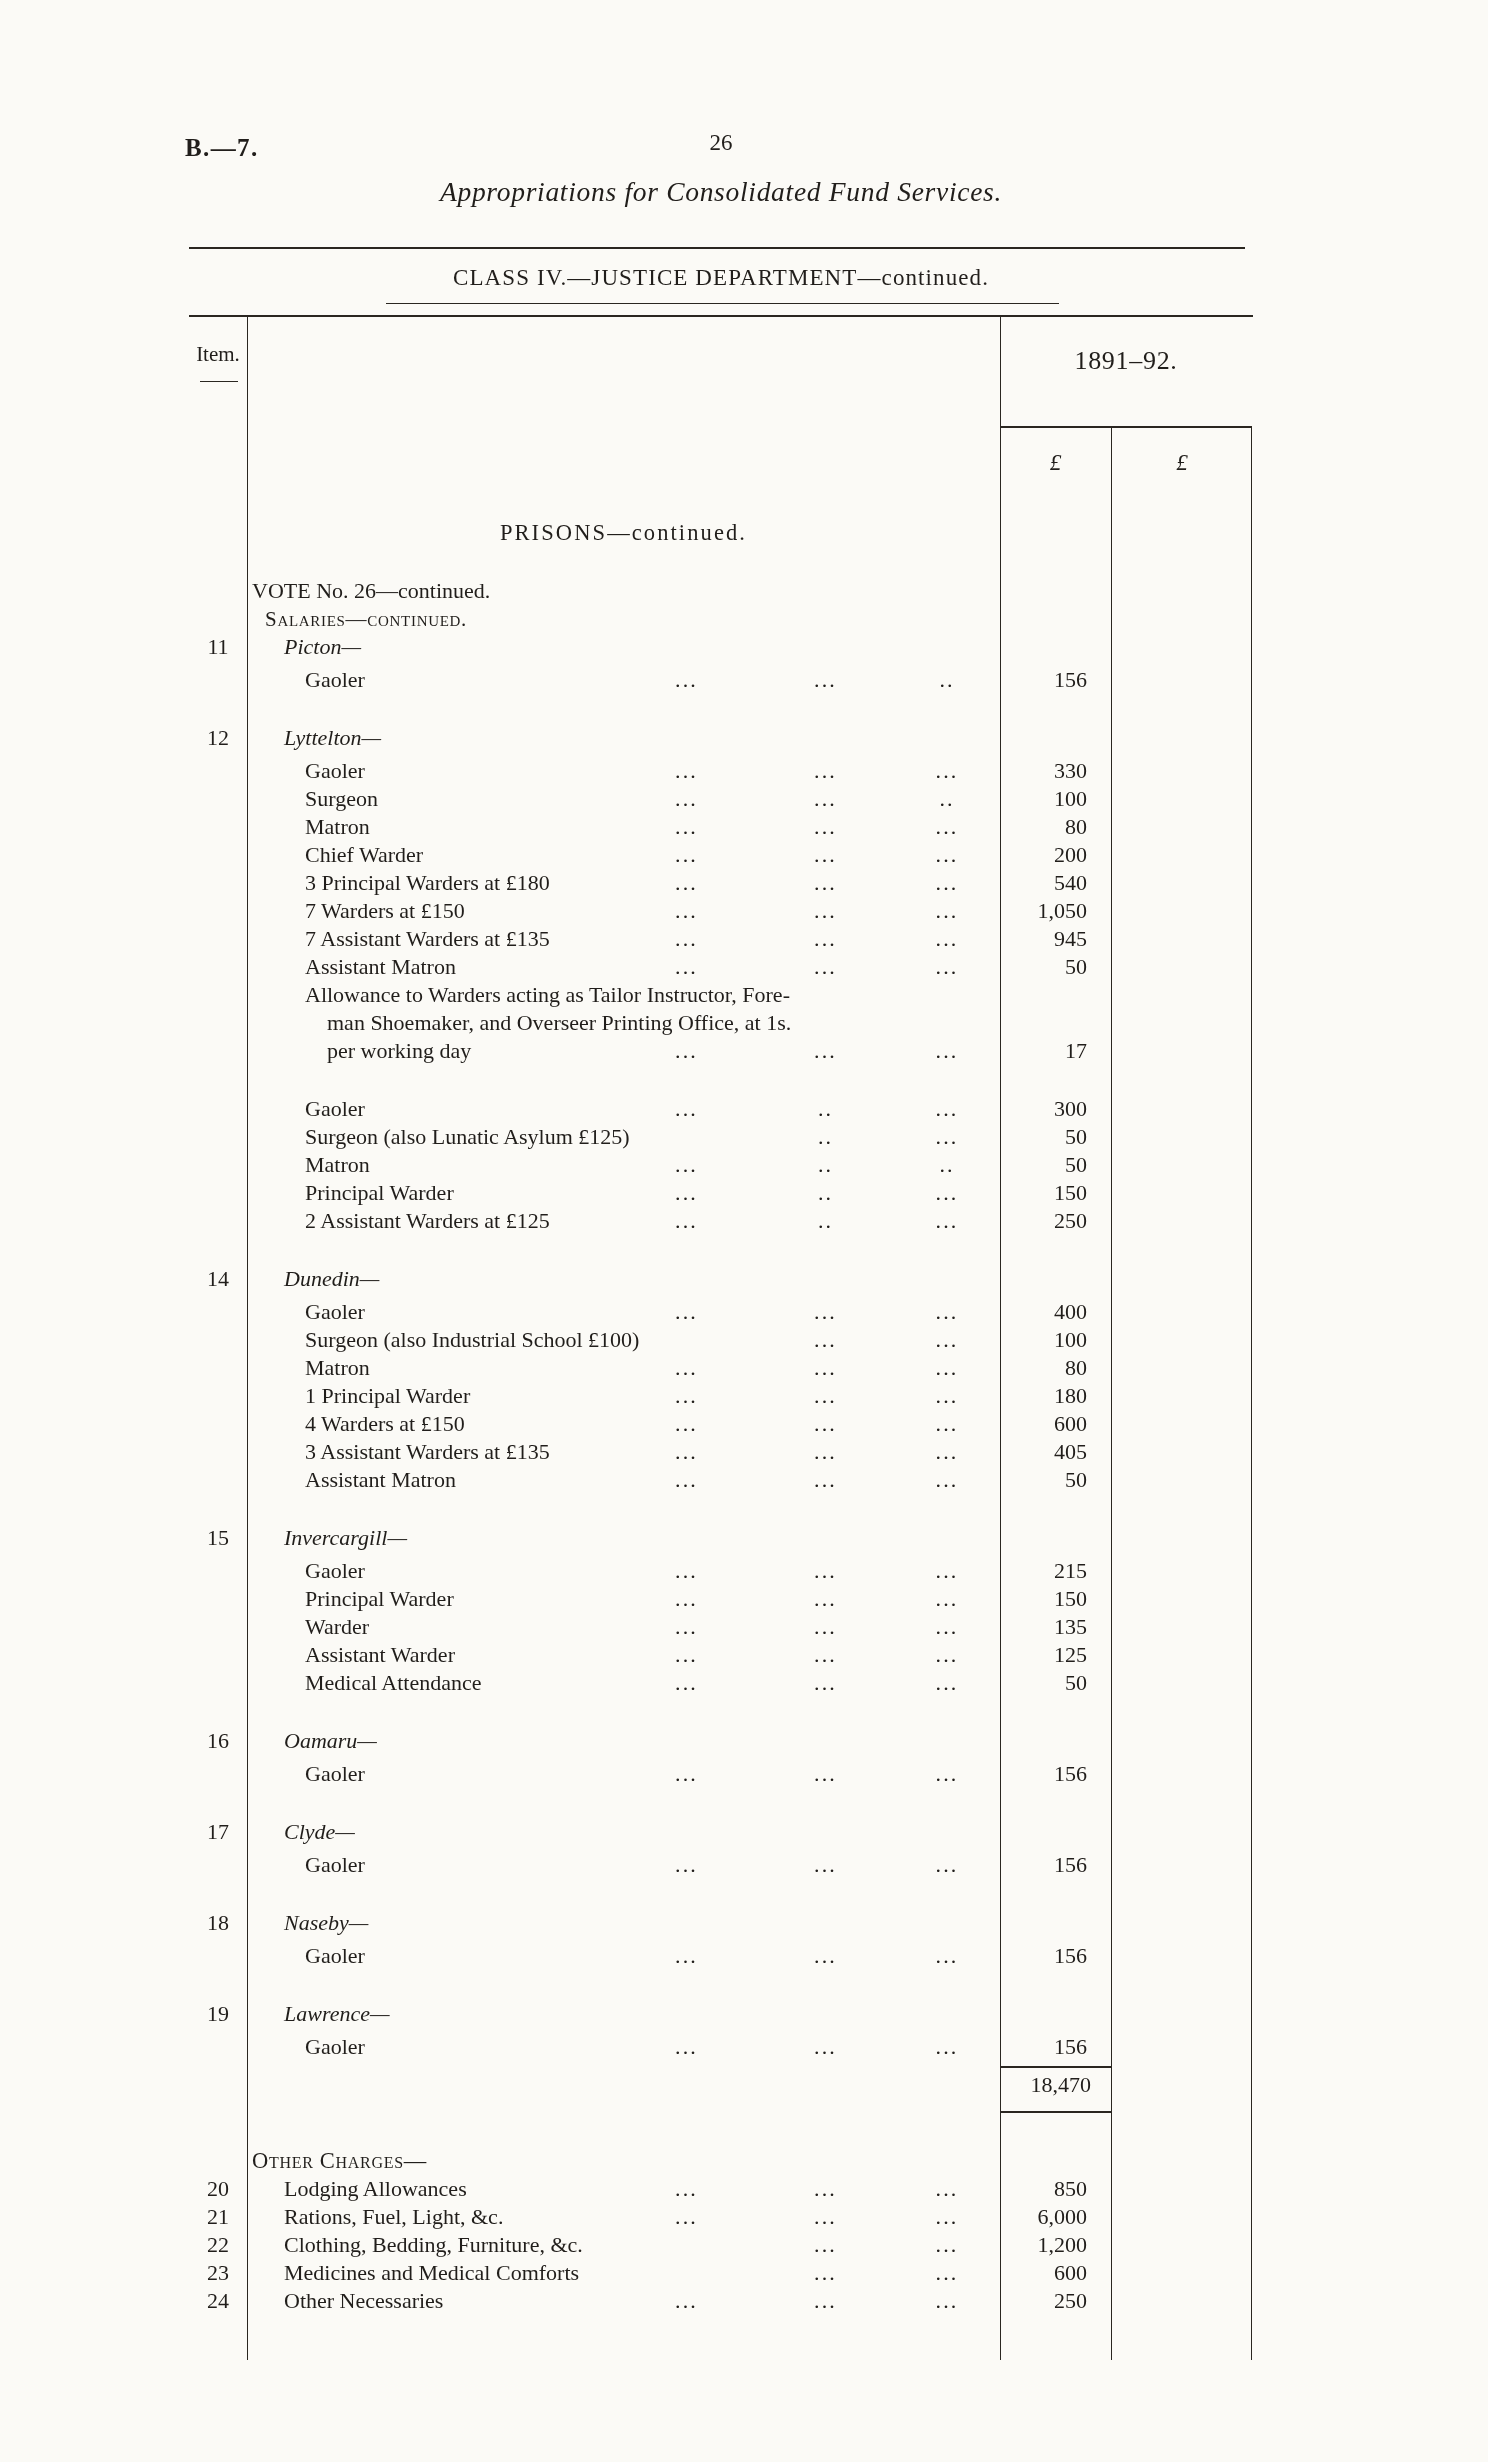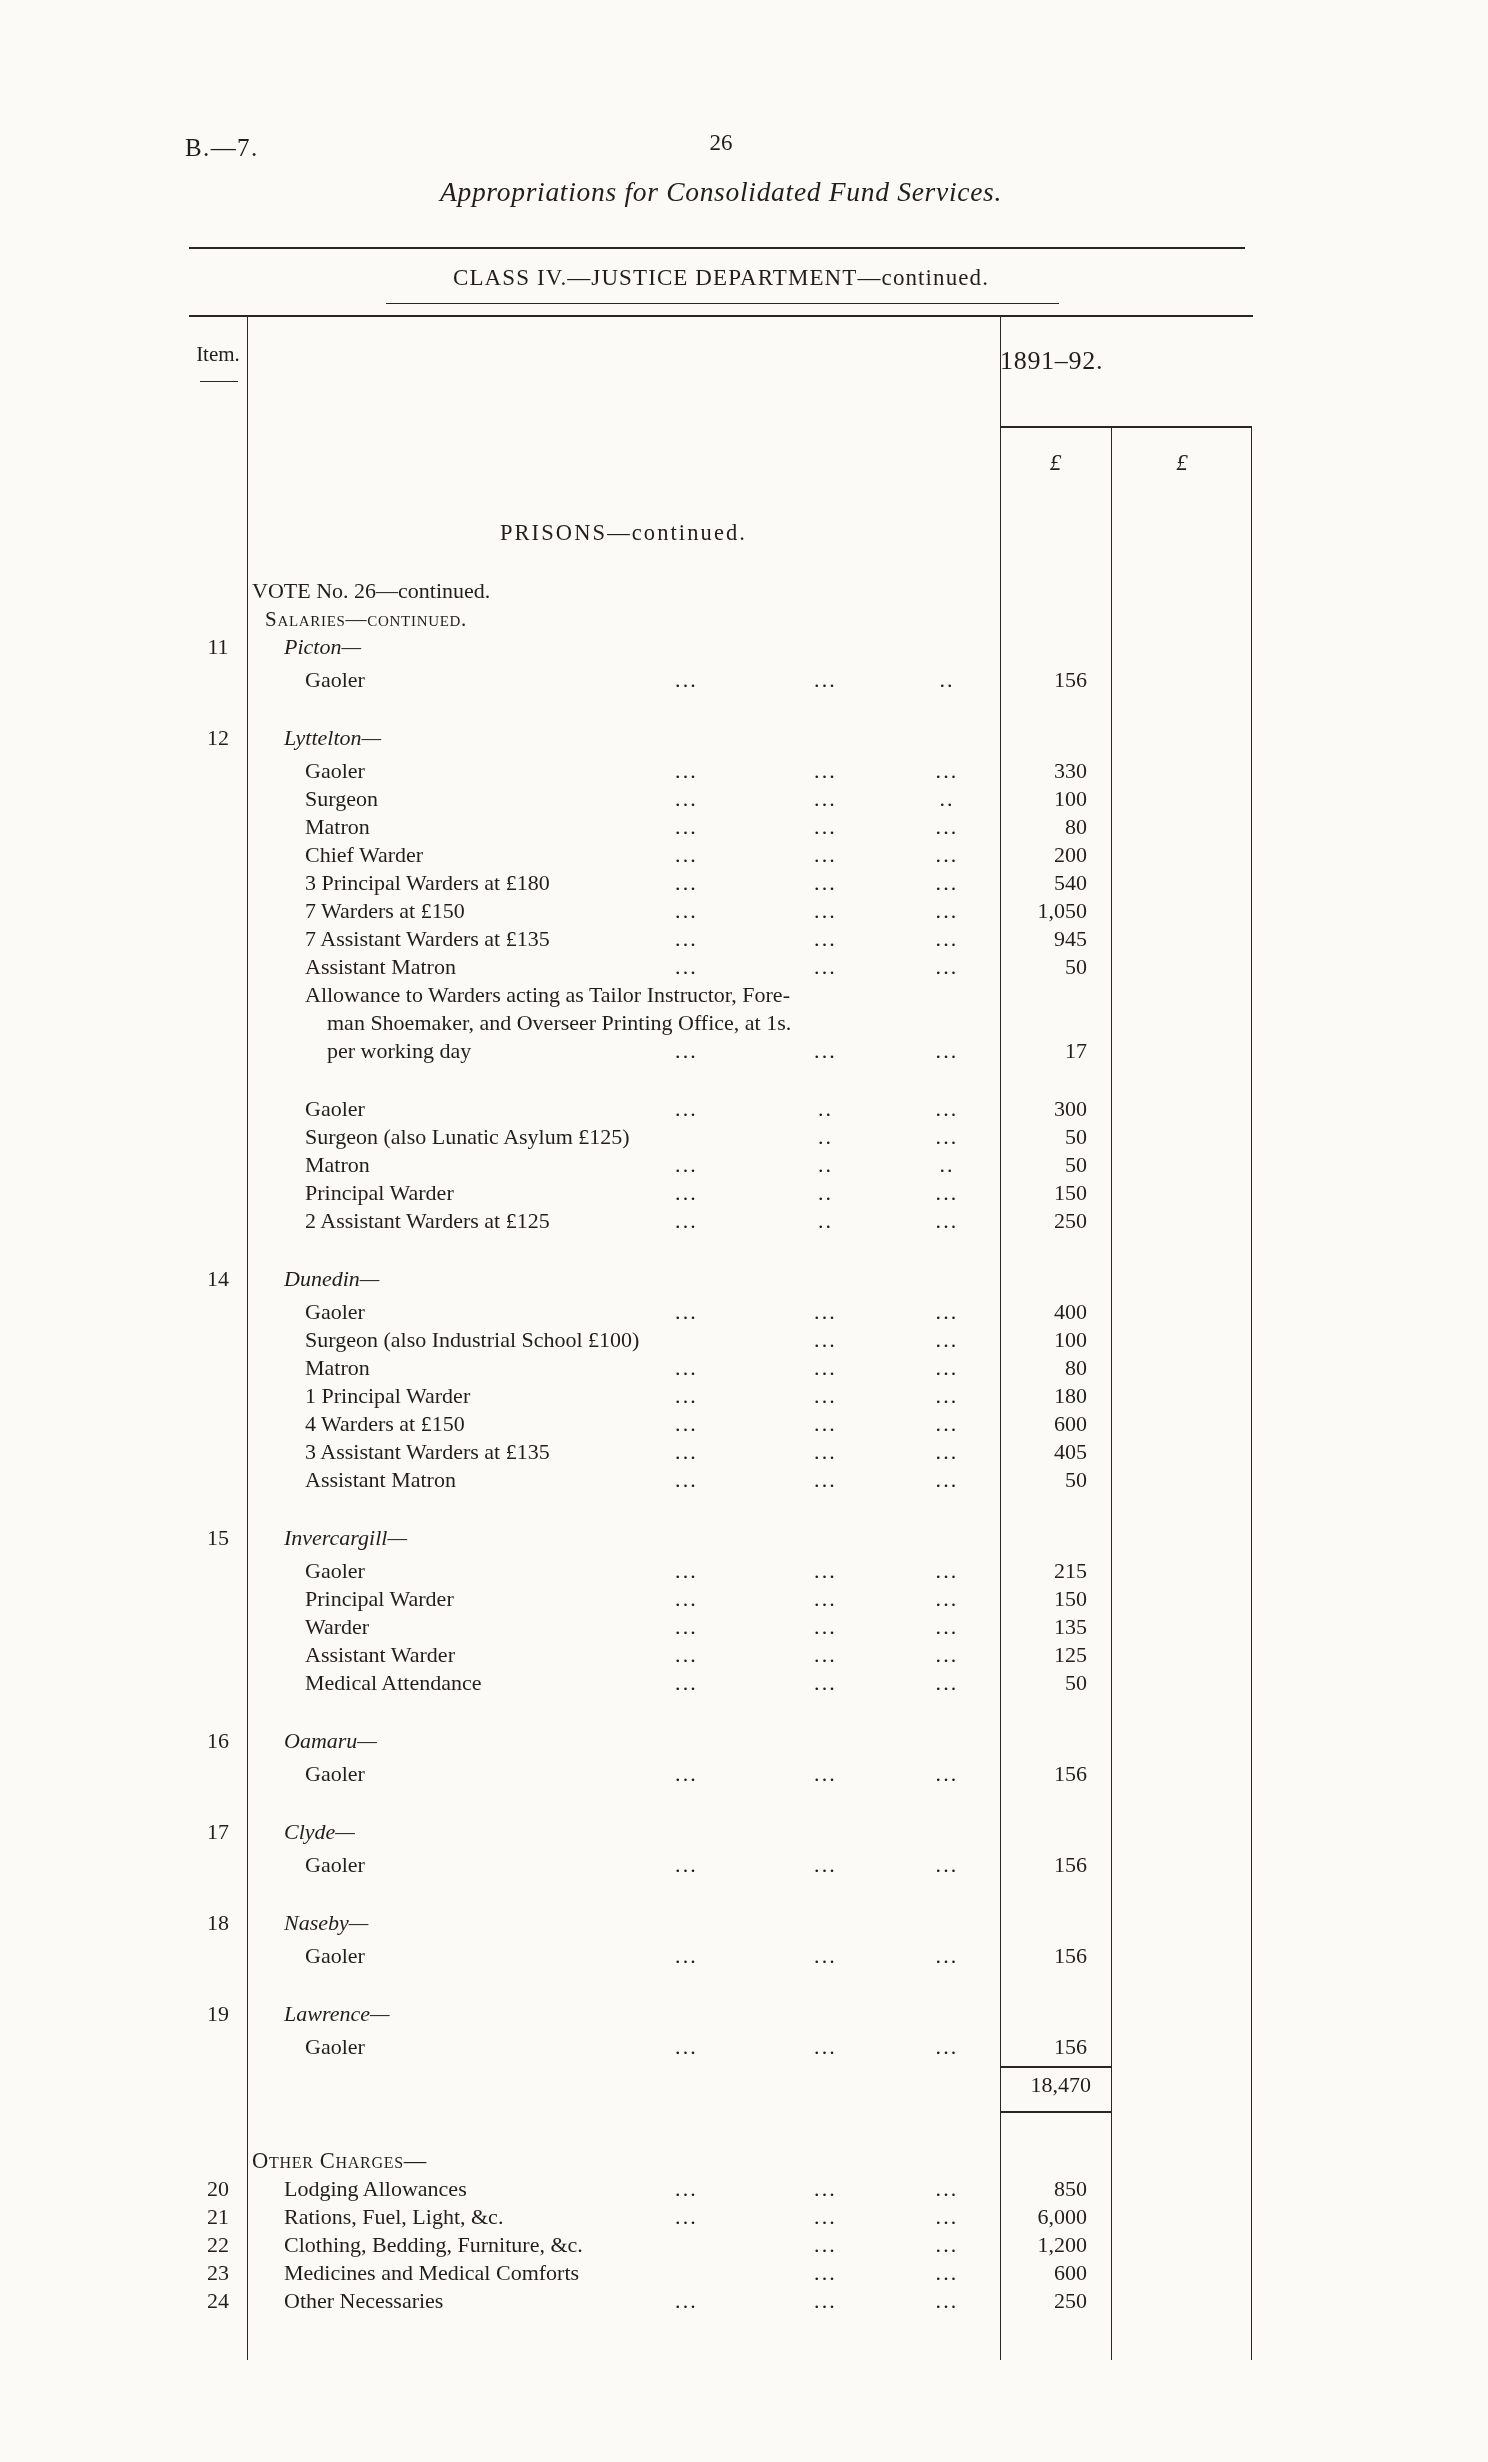--- a/index.html
+++ b/index.html
@@ -8,42 +8,42 @@
     position:relative;
     width:1489px; height:2462px;
     background:#fbfaf6;
     color:#211e1b;
     font-family:"Liberation Serif","DejaVu Serif",serif;
     overflow:hidden;
   }
   .rule { position:absolute; background:#2a2620; }
 
   
-  .doc-ref   { position:absolute; left:185px; top:134px; font-size:25px; font-weight:400; letter-spacing:1.4px; }
+  .doc-ref   { position:absolute; left:185px; top:134px; font-size:25px; font-weight:700; letter-spacing:1.4px; }
   .page-num  { position:absolute; left:189px; top:130px; width:1064px; text-align:center; font-size:23px; }
   .doc-title { position:absolute; left:189px; top:176px; width:1064px; text-align:center;
                font-style:italic; font-size:27.5px; letter-spacing:0.7px; }
   .title-rule{ left:189px; top:247px; width:1056px; height:2.1px; }
   .class-head{ position:absolute; left:189px; top:265px; width:1064px; text-align:center;
                font-size:23px; letter-spacing:1.1px; }
   .class-rule{ left:386px; top:303px; width:673px; height:1.4px; }
 
   
   #table { position:absolute; left:189px; top:315px; width:1064px; height:2148px; }
   .vline { position:absolute; width:1.4px; background:#2a2620; }
   #vl-item  { left:58px;  top:0;     height:2045px; }
   #vl-amt1  { left:811px; top:0;    height:2045px; }
   #vl-amt2  { left:922px; top:111px; height:1934px; }
   #vl-right { left:1062px; top:111px; height:1934px; }
   #tr-top  { left:0; top:0; width:1064px; height:2.1px; }
   #tr-year { left:811px; top:111px; width:252px; height:2.1px; }
 
   .item-head { position:absolute; top:27px; left:0; width:58px; text-align:center; font-size:21px; }
   .item-underline { left:10.6px; top:66px; width:38px; height:1.4px; }
-  .year-head { position:absolute; top:31px; left:811px; width:252px; 
+  .year-head { position:absolute; top:31px; left:811px; width:252px; text-align:center;
                font-size:26px; letter-spacing:0.7px; }
   .pound-l { position:absolute; top:135px; left:811px; width:111px; text-align:center;
              font-size:23px; font-style:italic; }
   .pound-r { position:absolute; top:135px; left:922px; width:142px; text-align:center;
              font-size:23px; font-style:italic; }
 
   
   #tbody { position:absolute; top:204px; left:0; width:1064px; }
 
   .centerhead { margin-left:58px; width:753px; text-align:center;

